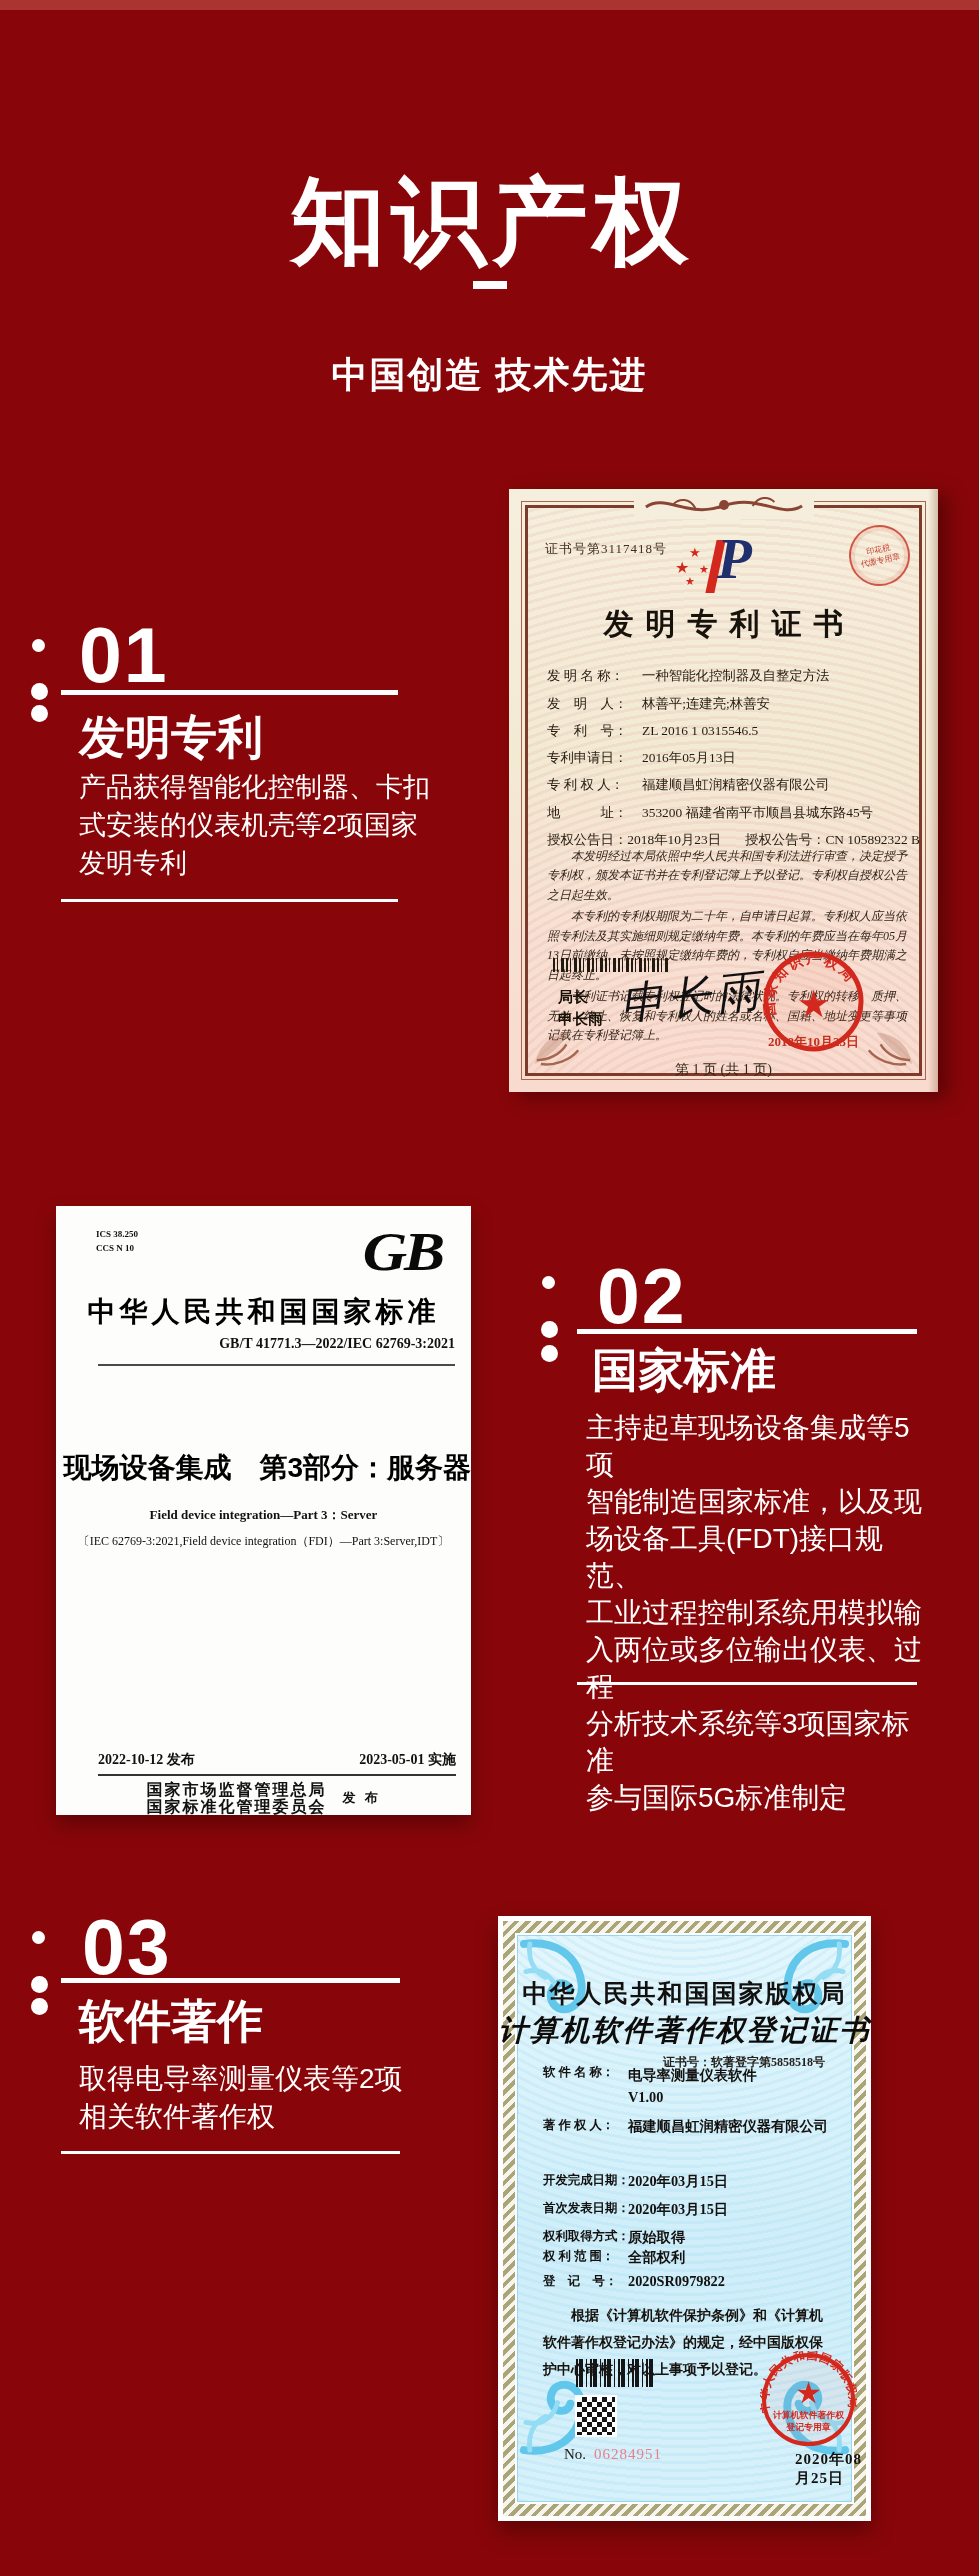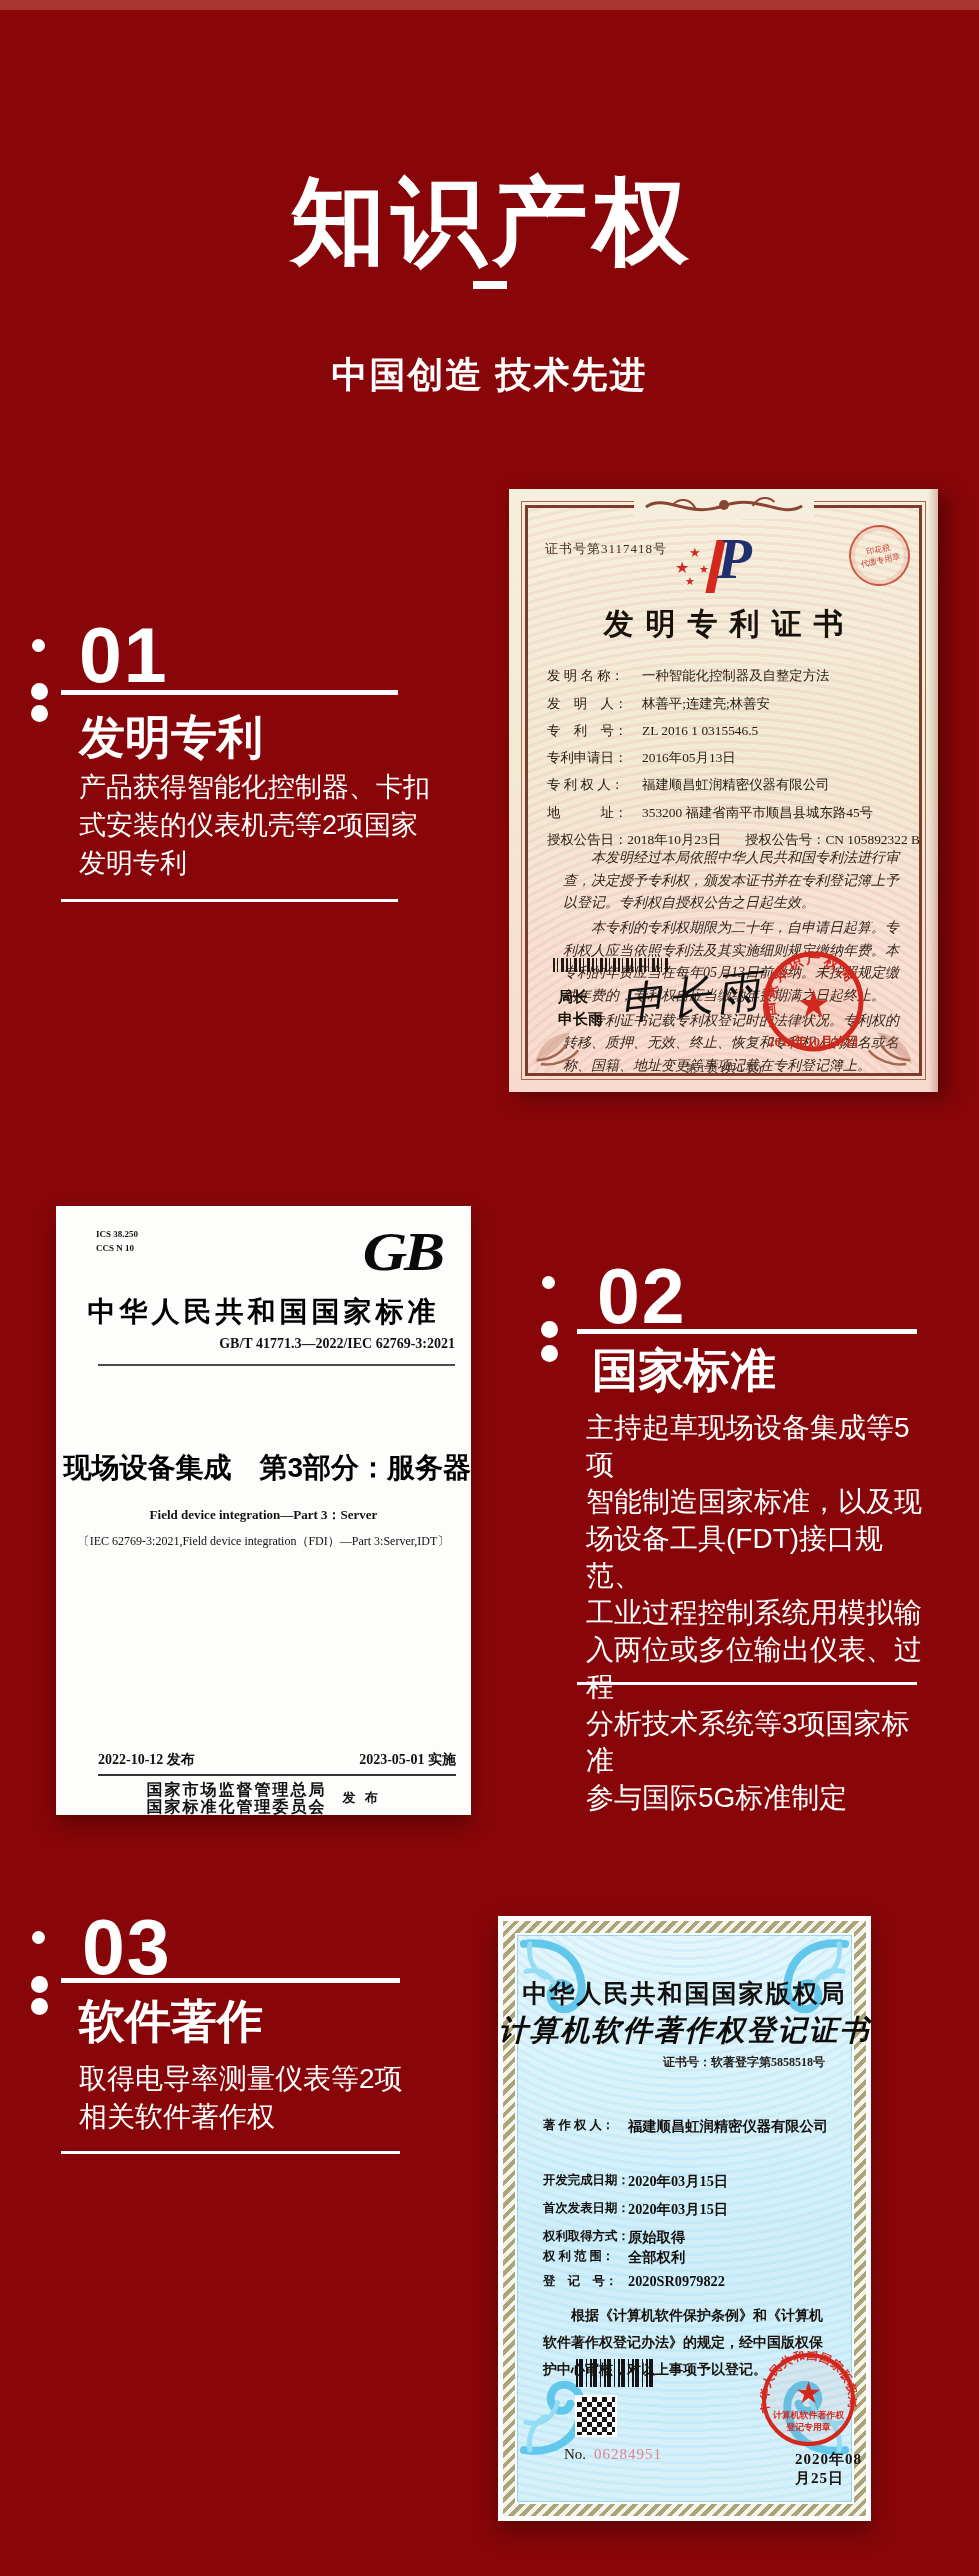--- a/index.html
+++ b/index.html
@@ -43,31 +43,31 @@
   .p-logo-slash{position:absolute;left:36px;top:4px;width:9px;height:53px;background:#d3281e;transform:skewX(-12deg);}
   .p-star{position:absolute;color:#d3281e;line-height:1;}
   .p-stamp-top{position:absolute;left:340px;top:36px;width:57px;height:57px;border:2px solid rgba(200,60,45,.85);
     border-radius:50%;color:#c63c2d;display:flex;flex-direction:column;align-items:center;justify-content:center;
     font-size:8px;line-height:1.35;transform:rotate(-12deg);box-shadow:inset 0 0 0 4px rgba(205,60,45,.12);}
   .p-title{position:absolute;left:40px;right:40px;top:115px;text-align:center;font-size:30px;font-weight:700;
     letter-spacing:12px;text-indent:12px;color:#17120c;}
   .p-row{position:absolute;left:38px;right:26px;font-size:13.4px;color:#241a10;white-space:nowrap;}
   .p-lb{display:inline-block;min-width:95px;}
   .p-lb2{margin-left:24px;}
-  .p-paras{position:absolute;left:38px;right:30px;top:358px;font-style:italic;font-size:14px;line-height:1.62;color:#33241a;margin-left:16px;}
+  .p-paras{position:absolute;left:38px;right:30px;top:358px;font-style:italic;font-size:12px;line-height:1.62;color:#33241a;}
   .p-paras p{margin:0 0 2px;text-indent:2em;}
   .p-barcode{position:absolute;left:44px;top:469px;width:117px;height:14px;
     background:repeating-linear-gradient(90deg,#201a12 0 2px,transparent 2px 4px,#201a12 4px 5px,transparent 5px 8px,#201a12 8px 11px,transparent 11px 13px);}
   .p-director{position:absolute;left:49px;top:497px;font-size:15px;font-weight:700;color:#171007;line-height:22px;}
   .p-signature{position:absolute;left:111px;top:479px;font-size:44px;color:#101010;font-style:italic;
     transform:rotate(-6deg);letter-spacing:4px;}
   .p-stamp{position:absolute;left:253px;top:461px;width:103px;height:103px;}
   .p-stamp-date{position:absolute;left:249px;top:544px;width:111px;text-align:center;color:#c62f1e;
     font-size:13px;font-weight:700;}
-  .p-footer{position:absolute;left:0;right:0;top:572px;text-align:center;font-size:11px;color:#33241a;}
+  .p-footer{position:absolute;left:0;right:0;top:572px;text-align:center;font-size:14px;color:#33241a;}
   .p-cnr{position:absolute;top:522px;}
   .p-cnr.left{left:22px;}
   .p-cnr.right{right:22px;transform:scaleX(-1);}
 
   
   .gb-doc{position:absolute;left:56px;top:1206px;width:415px;height:609px;background:#fdfdfc;
     box-shadow:0 10px 18px rgba(40,0,0,.4);color:#111;}
   .g-ics{position:absolute;left:40px;top:22px;font-size:9px;font-weight:700;line-height:1.5;}
   .g-logo{position:absolute;right:34px;top:14px;font-weight:900;font-size:55px;font-style:italic;
     transform:scaleX(1.12);letter-spacing:-3px;color:#0a0a0a;}
@@ -303,20 +303,23 @@
       <path d="M6,34 C20,30 34,38 38,54" fill="none" stroke="#8edbf4" stroke-width="5" stroke-linecap="round"></path>
       <path d="M10,6 C8,22 14,34 26,40" fill="none" stroke="#8edbf4" stroke-width="5" stroke-linecap="round"></path>
     </svg>
 
     <div class="cc-authority">中华人民共和国国家版权局</div>
     <div class="cc-title">计算机软件著作权登记证书</div>
     <div class="cc-certno">
       <span>证书号：</span><span>软著登字第5858518号</span>
     </div>
 
+    <div class="cc-row" style="top:148px;">
+      <span class="cc-lb">软 件 名 称：</span><span class="cc-vwrap"><div>电导率测量仪表软件</div><div>V1.00</div></span>
+    </div>
     <div class="cc-row" style="top:201px;">
       <span class="cc-lb">著 作 权 人：</span><span>福建顺昌虹润精密仪器有限公司</span>
     </div>
     <div class="cc-row" style="top:256px;">
       <span class="cc-lb">开发完成日期：</span><span>2020年03月15日</span>
     </div>
     <div class="cc-row" style="top:284px;">
       <span class="cc-lb">首次发表日期：</span><span>2020年03月15日</span>
     </div>
     <div class="cc-row" style="top:312px;">

